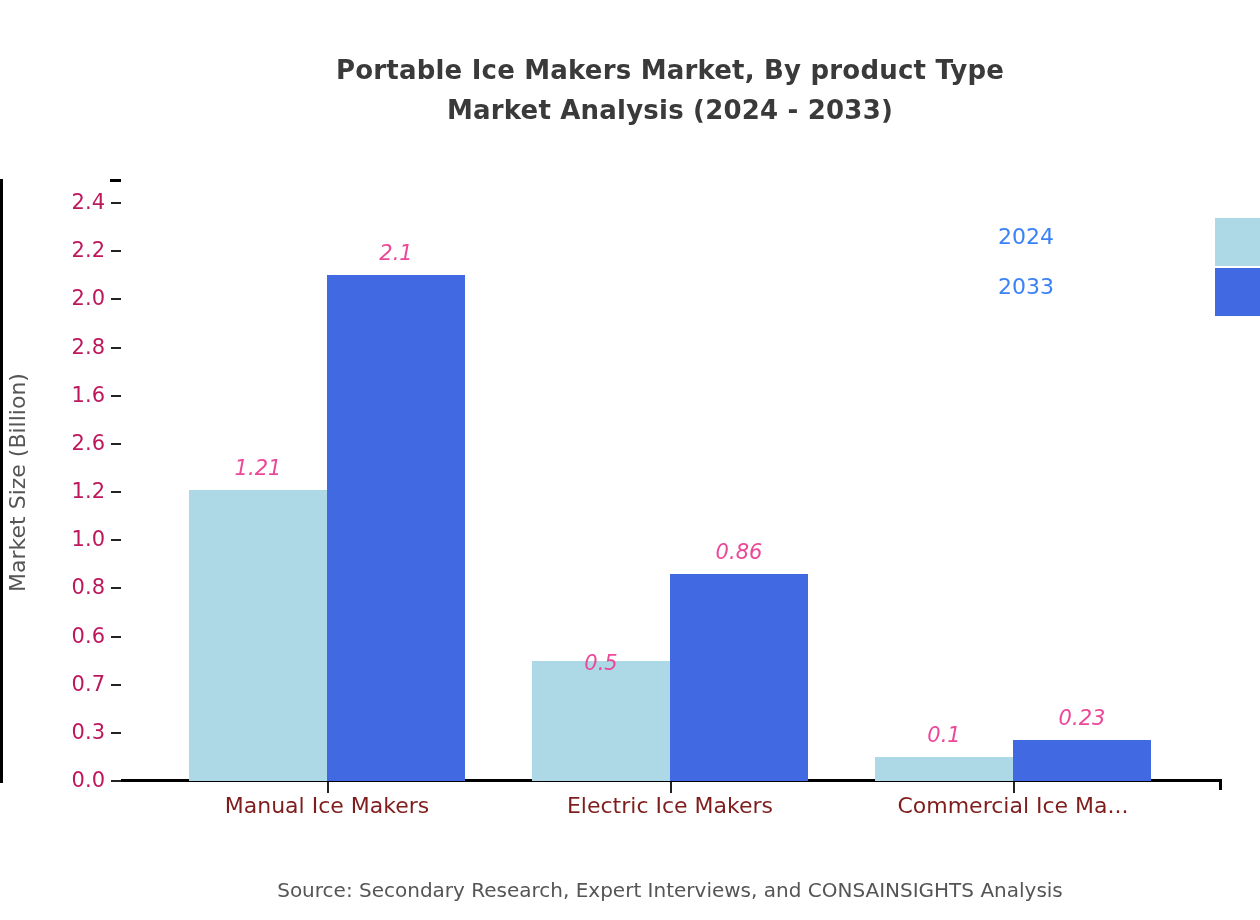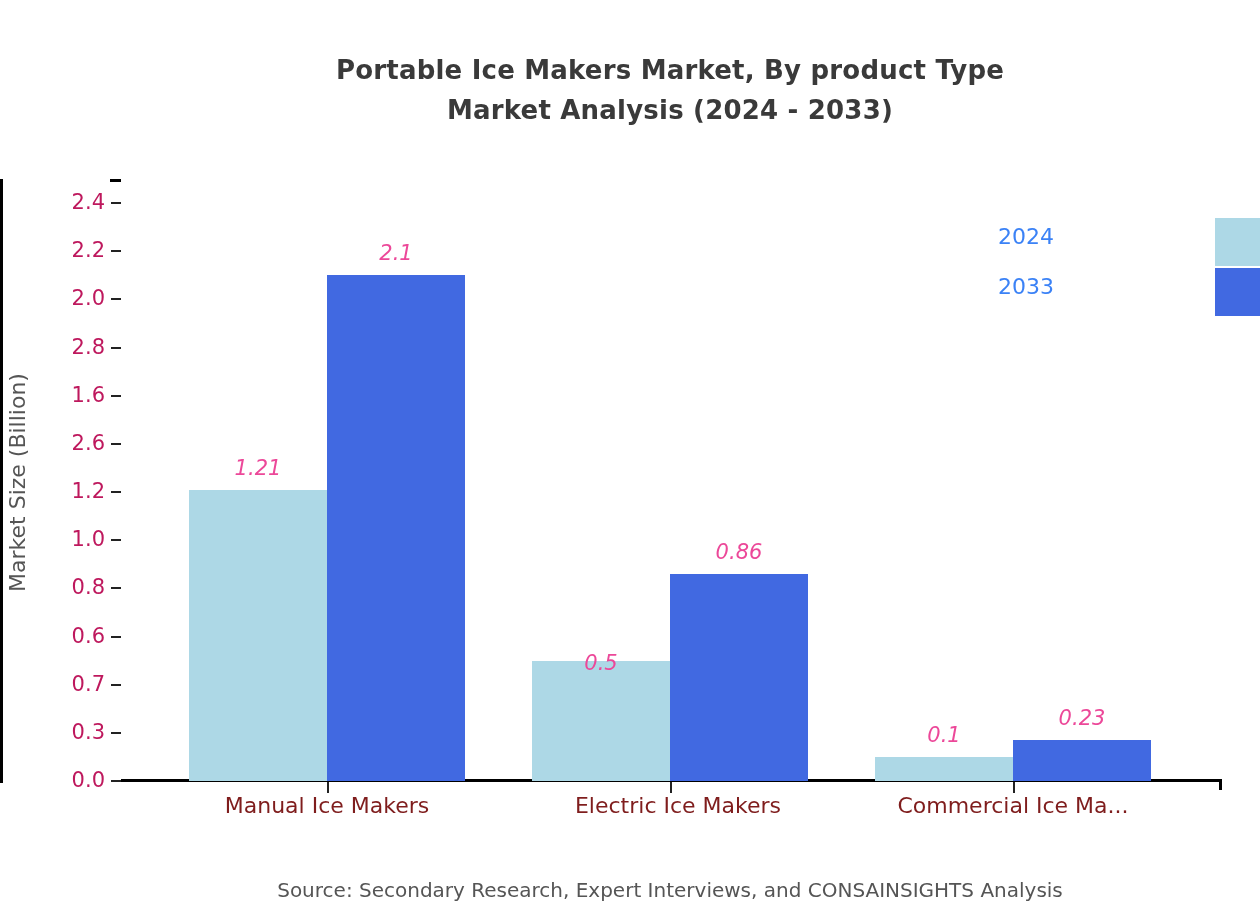--- a/index.html
+++ b/index.html
@@ -242,21 +242,21 @@
       </div>
       <div class="ytick" style="top: 203.08px;">
         <span class="tickmark"></span>
         <span class="ticklabel">2.4</span>
       </div>
     </div>
   <div id="x-ticks">
       <div class="xtick-mark" style="left: 327px;"></div>
       <div class="xtick-label" style="left: 327px;">Manual Ice Makers</div>
       <div class="xtick-mark" style="left: 670px;"></div>
-      <div class="xtick-label" style="left: 670px; margin-left: 8px;">Electric Ice Makers</div>
+      <div class="xtick-label" style="left: 670px;">Electric Ice Makers</div>
       <div class="xtick-mark" style="left: 1013px;"></div>
       <div class="xtick-label" style="left: 1013px; text-align: right;">Commercial Ice Ma...</div>
     </div>
   <div id="bars-layer">
       <div class="bar" style="left: 189px; top: 489.632px; width: 138px; height: 291.368px; background: rgb(173, 216, 230);"></div>
       <div class="bar-label" style="left: 258px; top: 455.632px;">1.21</div>
       <div class="bar" style="left: 327px; top: 275.32px; width: 138px; height: 505.68px; background: rgb(65, 105, 225);"></div>
       <div class="bar-label" style="left: 396px; top: 241.32px;">2.1</div>
       <div class="bar" style="left: 532px; top: 660.6px; width: 138px; height: 120.4px; background: rgb(173, 216, 230);"></div>
       <div class="bar-label" style="left: 601px; top: 651px;">0.5</div>

